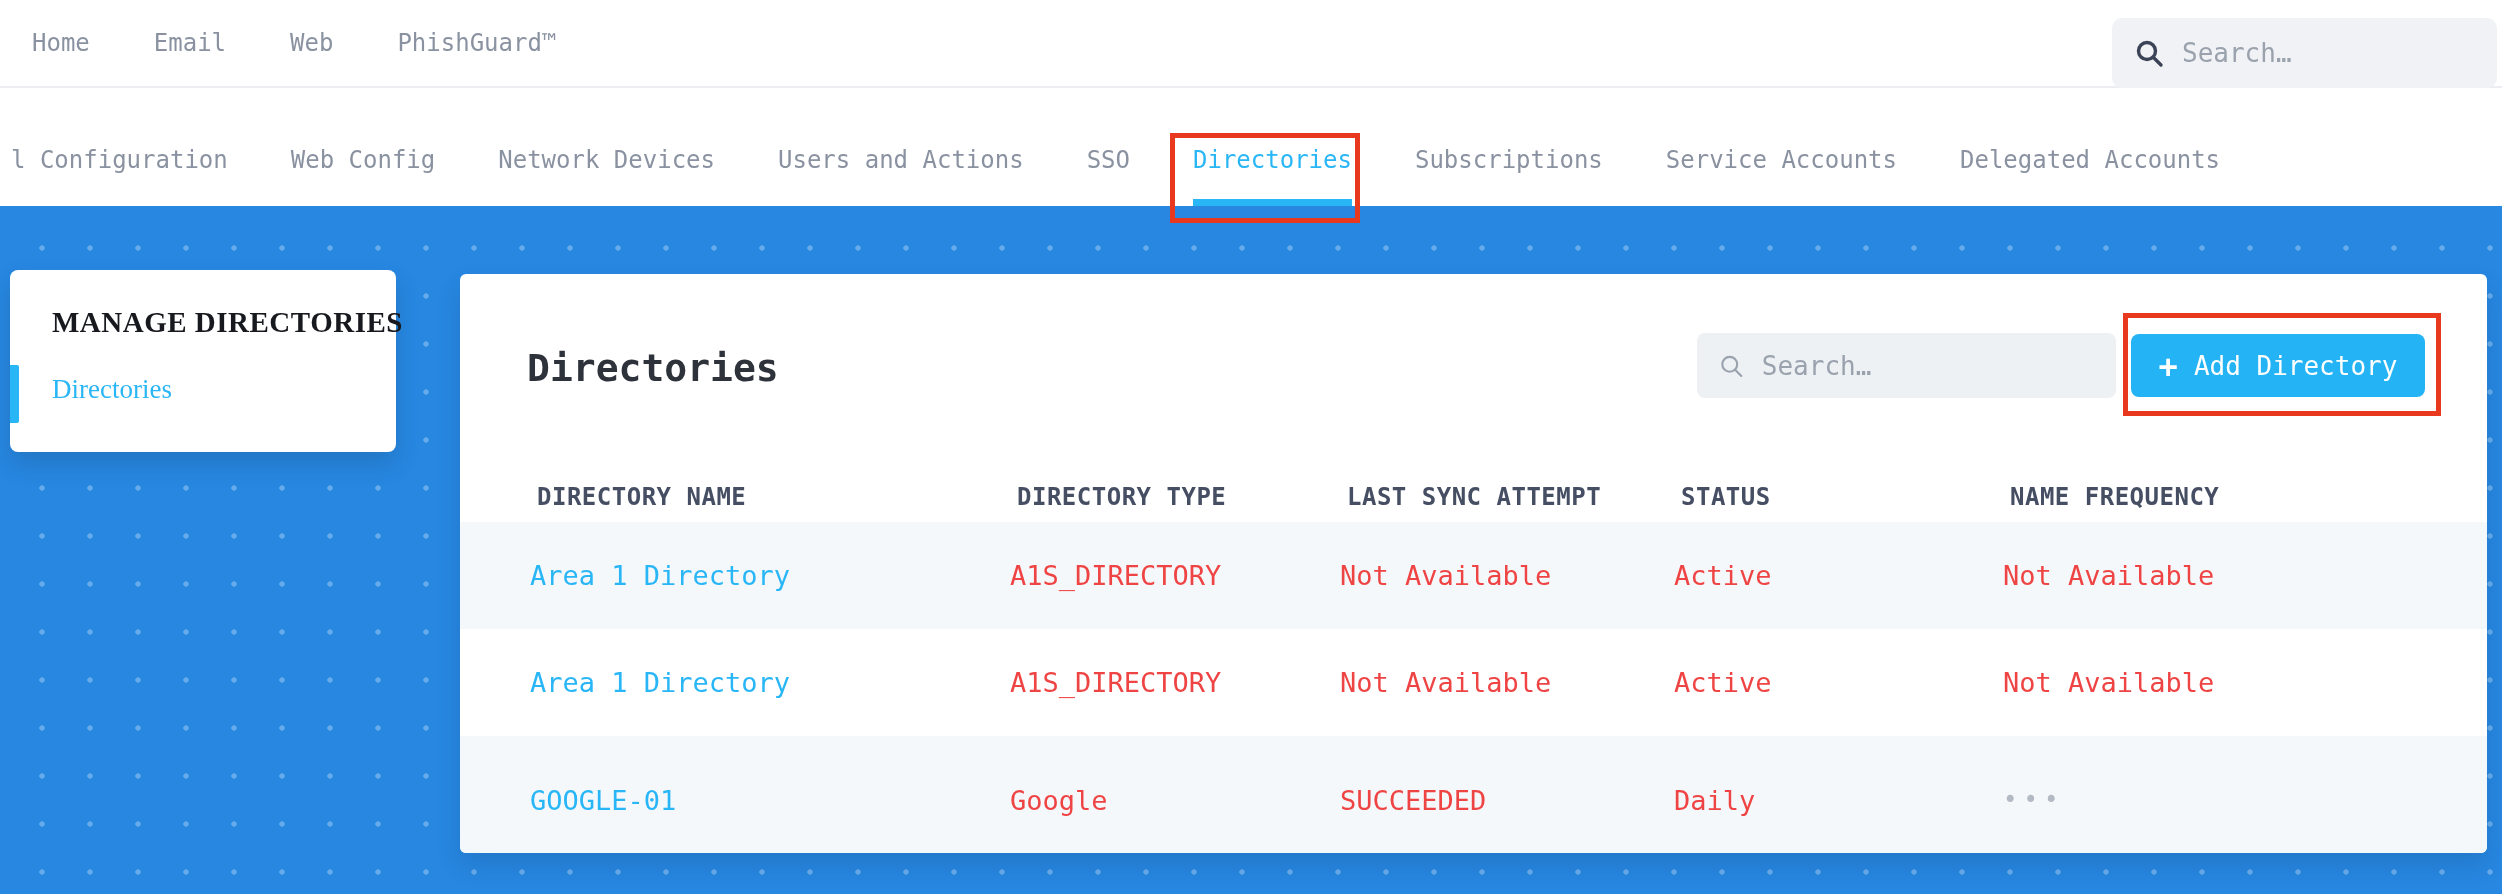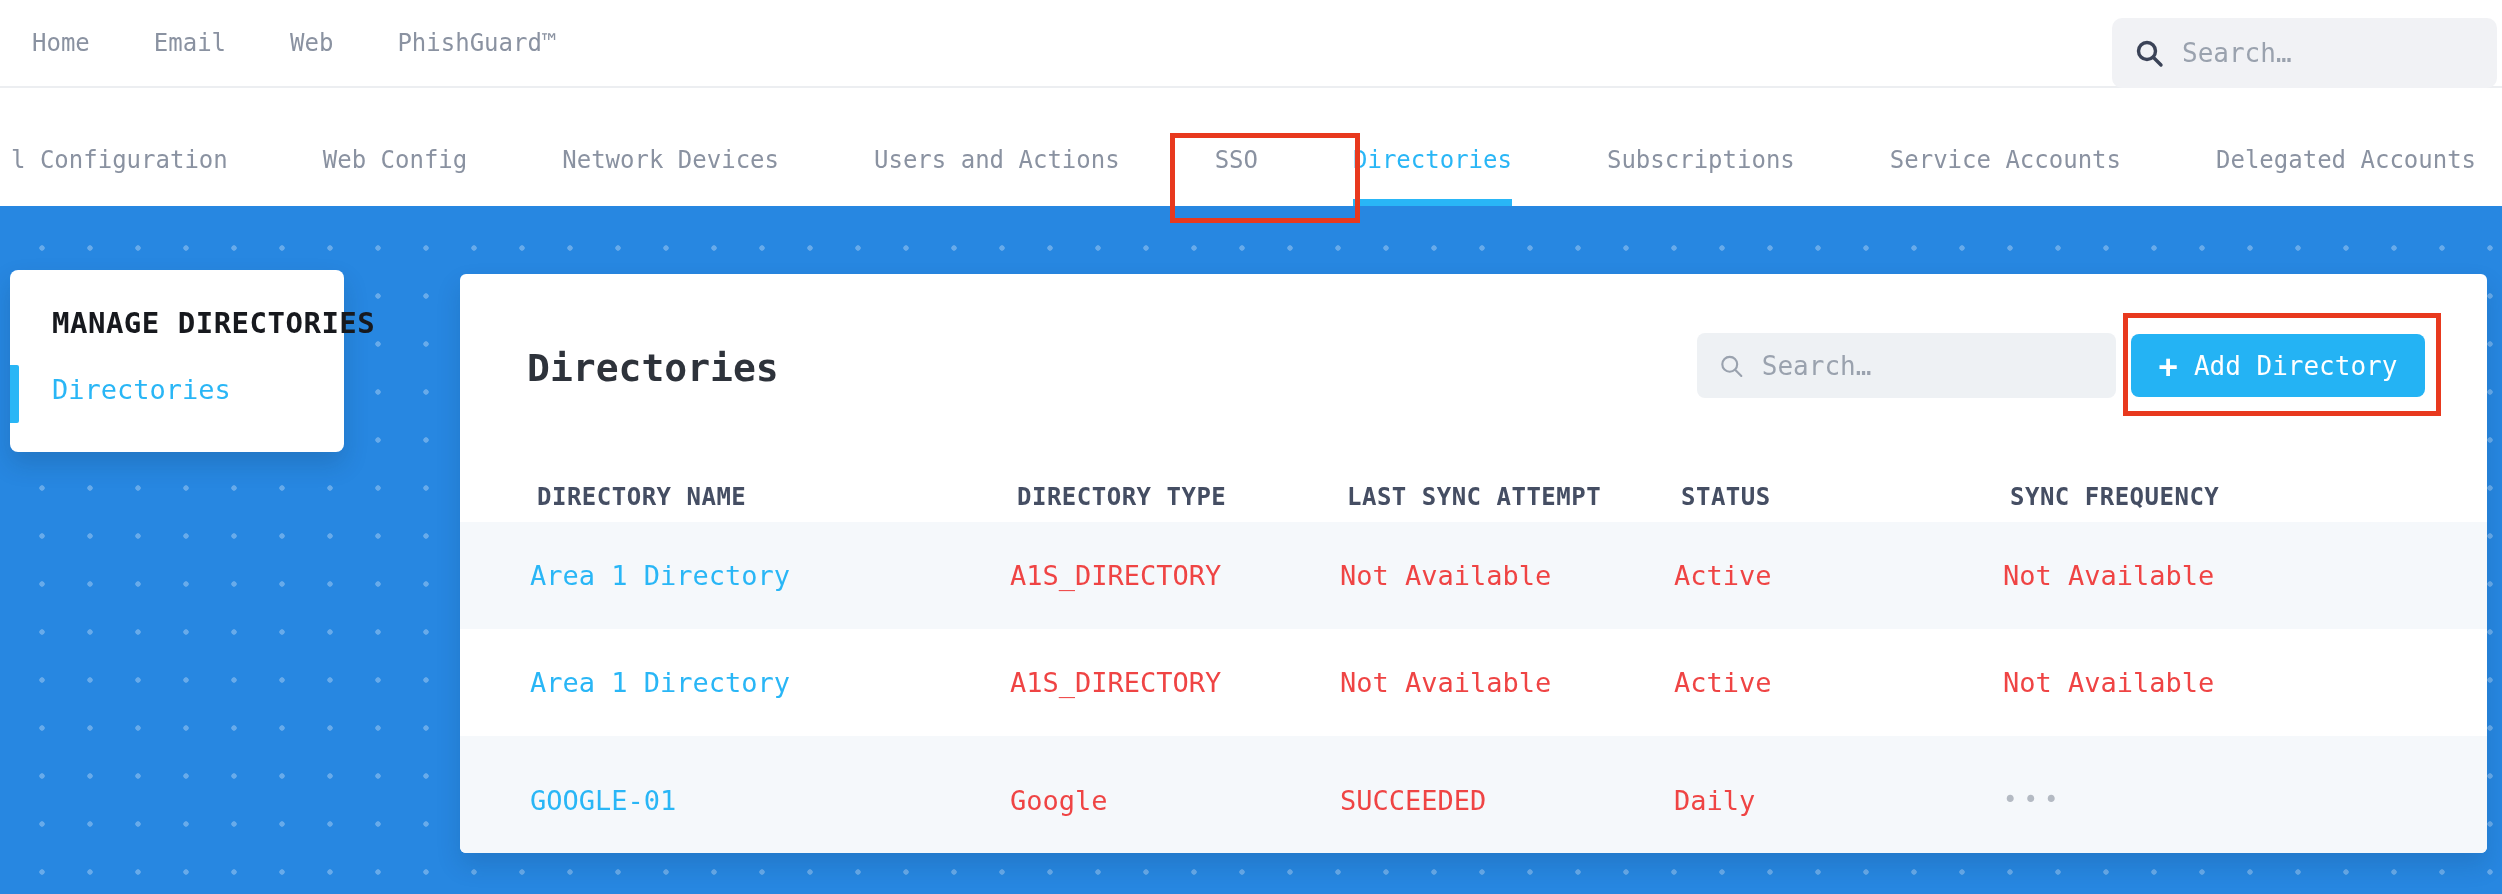--- a/index.html
+++ b/index.html
@@ -25,40 +25,40 @@
   .top-search svg { flex:0 0 auto; }
   .top-search input {
     border:none; outline:none; background:transparent; margin-left:18px; width:100%;
     font-family:inherit; font-size:26px; color:#4a5162;
   }
   .top-search input::placeholder { color:#9aa2ae; opacity:1; }
 
   
   .nav2 {
     position:absolute; left:0; top:114px; width:2502px; height:92px; background:#ffffff;
-    display:flex; align-items:center; padding-left:11px; column-gap:95px;
+    display:flex; align-items:center; padding-left:11px; column-gap:63px;
   }
   .tab { position:relative; font-size:24px; font-weight:500; color:#8a92a1; cursor:pointer; white-space:nowrap; height:92px; display:flex; align-items:center; }
   .tab.active { color:#29b6f6; }
   .tab.active .tab-underline {
     position:absolute; left:0; right:0; bottom:0; height:7px; background:#29b6f6;
   }
 
   
   .workspace {
     position:absolute; left:0; top:206px; width:2502px; height:688px;
     background-color:#2787e1;
     background-image:radial-gradient(circle, rgba(255,255,255,0.30) 2.4px, rgba(255,255,255,0) 3px);
     background-size:48px 48px; background-position:18px 18px;
   }
 
   
   .side-card {
-    position:absolute; left:10px; top:64px; width:334px; height:182px;
-    background:#ffffff; border-radius:8px; box-shadow:0 12px 24px rgba(16,42,67,0.18);
+    position:absolute; left:10px; top:64px; width:386px; height:182px;
+    background:#ffffff; border-radius:8px; box-shadow:0 12px 24px rgba(16,42,67,0.18);font-family:Liberation Serif, serif;
   }
   .side-card-title {
     position:absolute; left:42px; top:36px; font-size:29px; font-weight:700;
     color:#17191e; letter-spacing:0.5px; white-space:nowrap;
   }
   .side-card-item {
     position:absolute; left:42px; top:104px; font-size:27px; font-weight:500;
     color:#29b6f6; cursor:pointer; white-space:nowrap;
   }
   .side-card-bar {
@@ -177,21 +177,21 @@
       <button class="add-btn">
         <span class="plus">+</span>
         <span>Add Directory</span>
       </button>
 
       <div class="thead">
         <span class="th">DIRECTORY NAME</span>
         <span class="th">DIRECTORY TYPE</span>
         <span class="th">LAST SYNC ATTEMPT</span>
         <span class="th">STATUS</span>
-        <span class="th">SYNC FREQUENCY</span>
+        <span class="th">NAME FREQUENCY</span>
         <span class="th"></span>
       </div>
 
       <div class="tbody">
         <div class="trow alt">
           <span class="td link">Area 1 Directory</span>
           <span class="td">A1S_DIRECTORY</span>
           <span class="td">Not Available</span>
           <span class="td">Active</span>
           <span class="td">Not Available</span>

